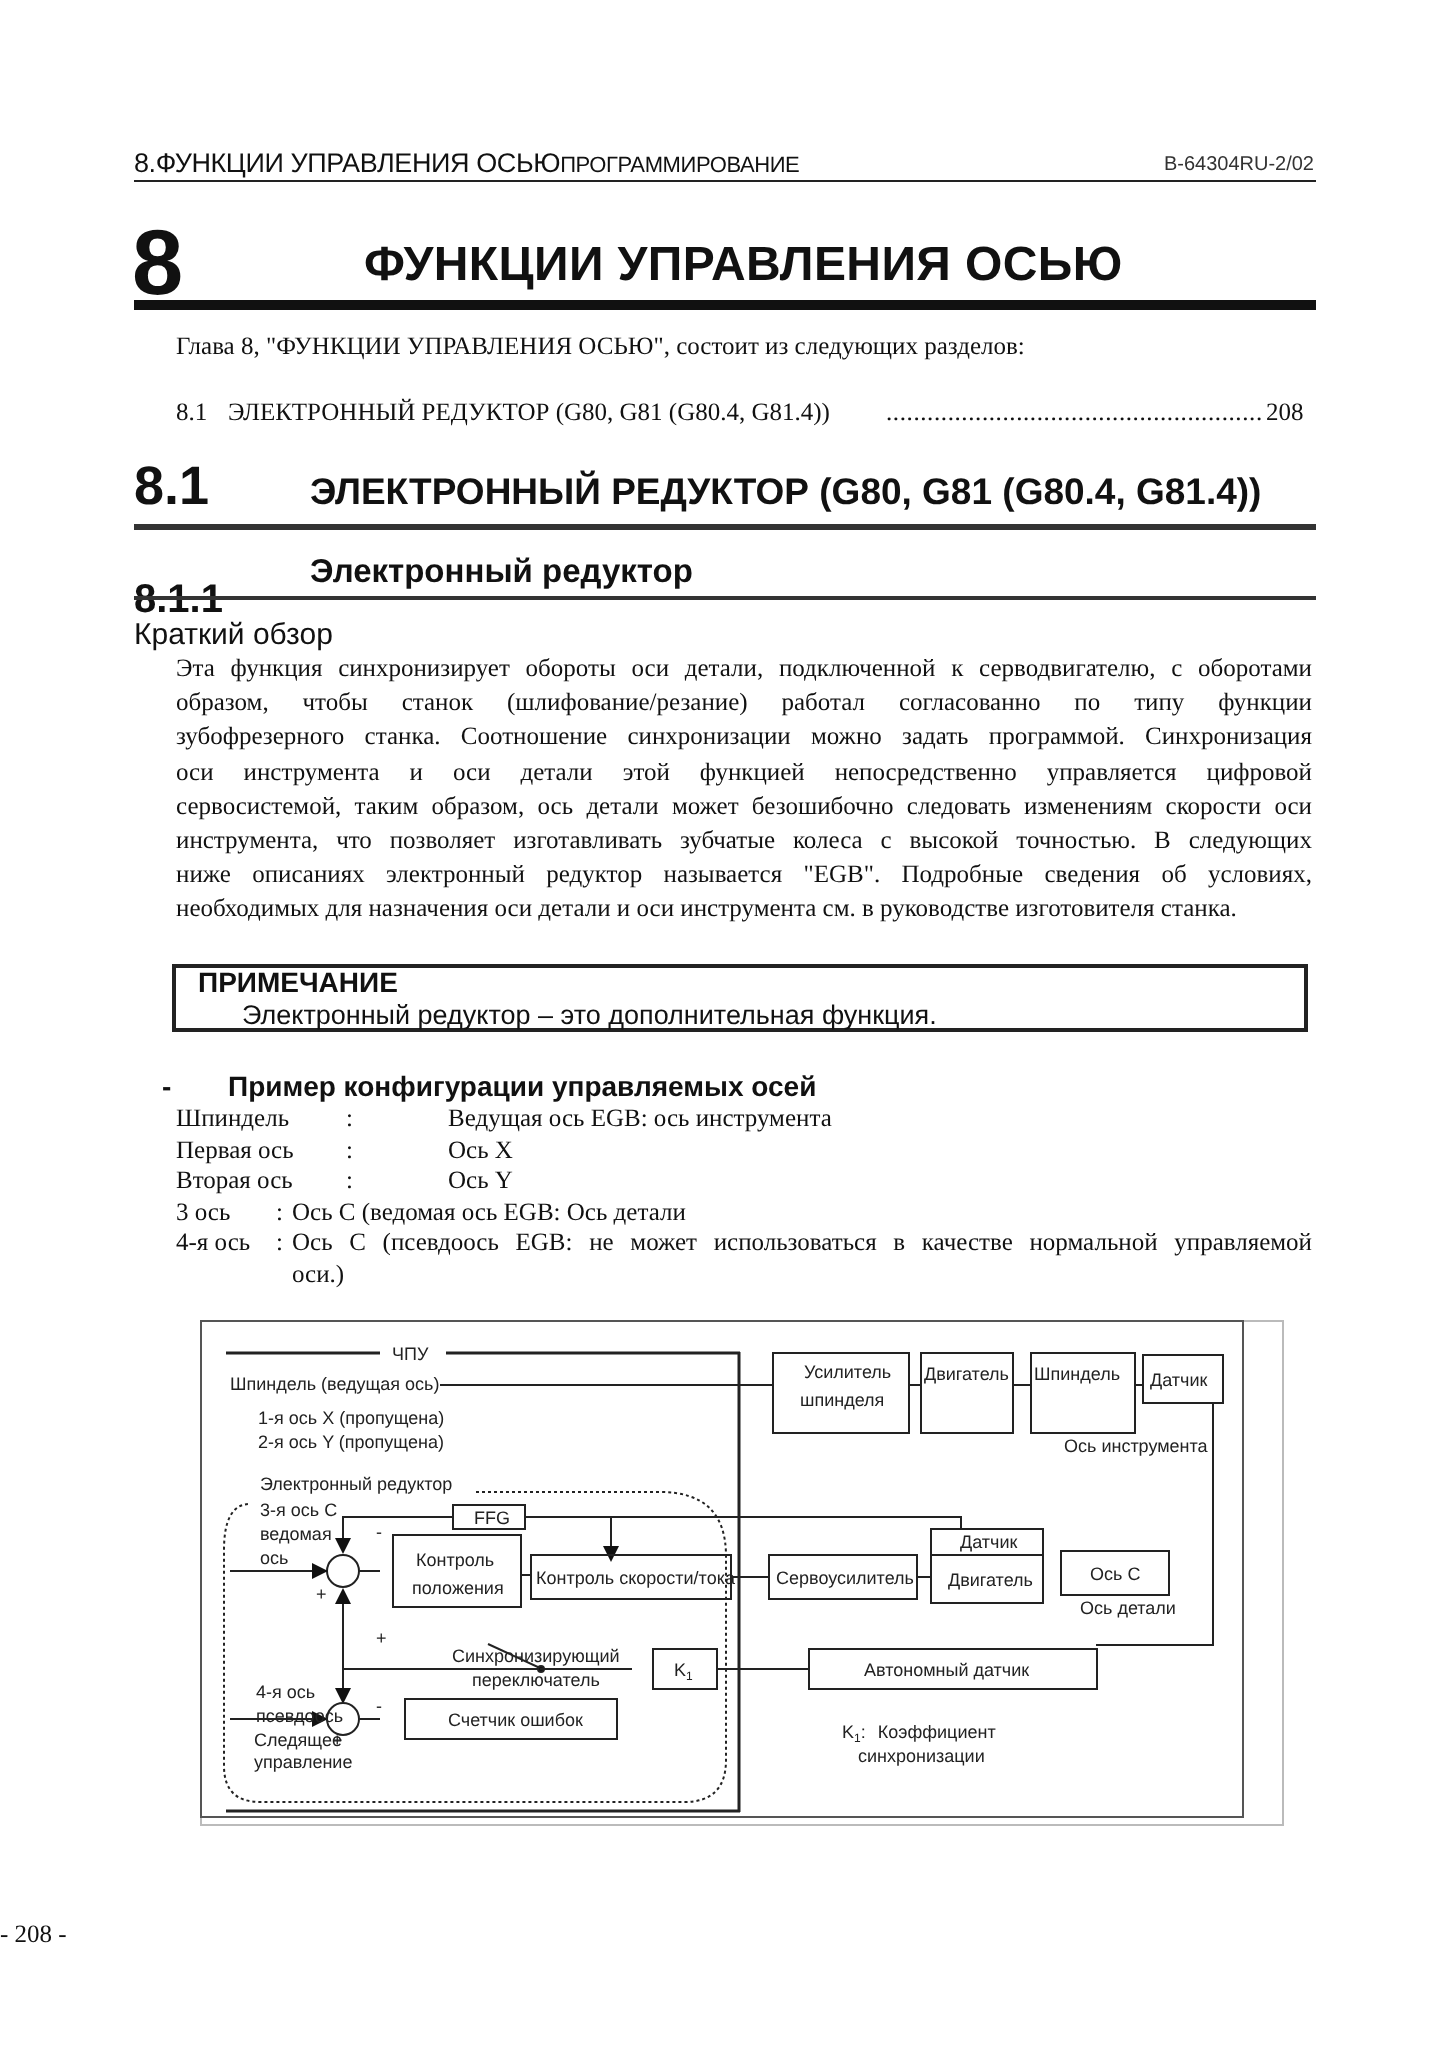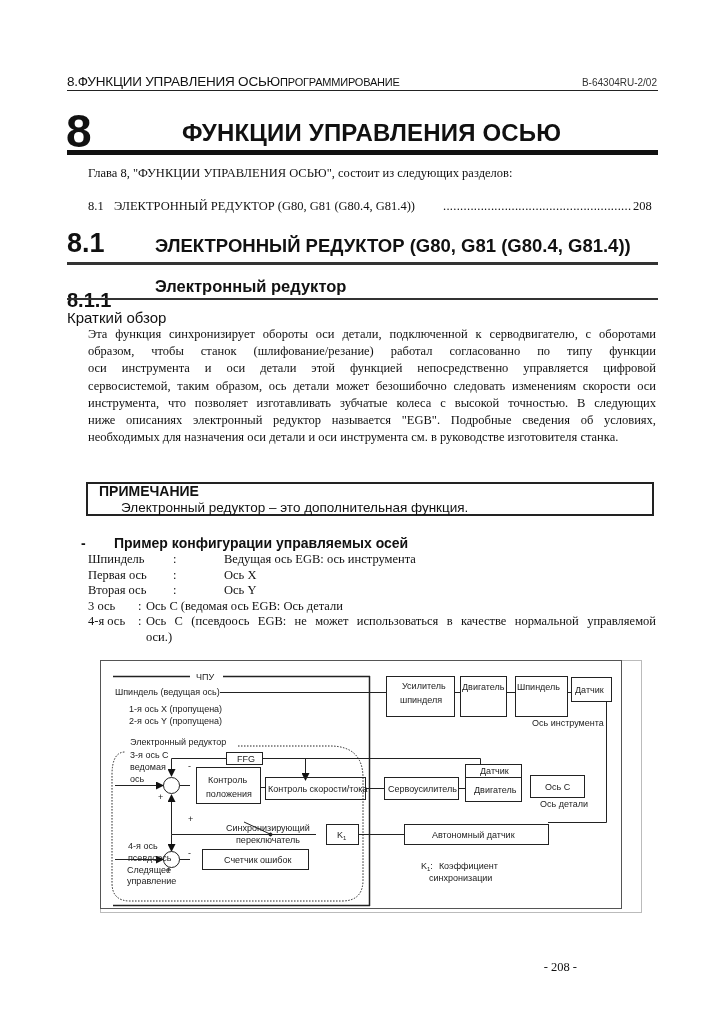--- a/index.html
+++ b/index.html
@@ -39,21 +39,21 @@
   #overview-body span.last { text-align-last: auto; }
 
   #note-box { left: 86px; top: 482px; width: 568px; height: 34px; border: 2px solid #222; box-sizing: border-box; }
   #note-h { left: 99px; top: 483px; font-size: 14px; font-weight: bold; }
   #note-t { left: 121px; top: 500px; font-size: 13.5px; }
 
   #cfg-dash { left: 81px; top: 535px; font-size: 14px; font-weight: bold; }
   #cfg-h { left: 114px; top: 535px; font-size: 14px; font-weight: bold; }
   .cfg { font-size: 12.5px; }
 
-  #page-num { left: 0; width: 577px; top: 960px; text-align: right; font-size: 12.5px; }
+  #page-num { left: 0; width: 577px; top: 960px; text-align: left; font-size: 12.5px; }
 
   
   #diagram { position: absolute; left: 0; top: 0; }
   .dg { font-family: "Liberation Sans", "DejaVu Sans", sans-serif; font-size: 9px; fill: #222; }
 </style>
 </head>
 <body>
 
 <div class="abs sans" id="run-left"><span>8.ФУНКЦИИ УПРАВЛЕНИЯ ОСЬЮ</span><span class="sc">ПРОГРАММИРОВАНИЕ</span></div>
 <div class="abs sans" id="run-right">B-64304RU-2/02</div>
@@ -74,20 +74,21 @@
 <div class="abs" id="s81-rule"></div>
 
 <div class="abs sans" id="s811-num">8.1.1</div>
 <div class="abs sans" id="s811-title">Электронный редуктор</div>
 <div class="abs" id="s811-rule"></div>
 
 <div class="abs sans" id="overview-h">Краткий обзор</div>
 <div class="abs serif" id="overview-body">
   <span>Эта функция синхронизирует обороты оси детали, подключенной к серводвигателю, с оборотами</span>
   <span>образом, чтобы станок (шлифование/резание) работал согласованно по типу функции</span>
+  <span>зубофрезерного станка. Соотношение синхронизации можно задать программой. Синхронизация</span>
   <span>оси инструмента и оси детали этой функцией непосредственно управляется цифровой</span>
   <span>сервосистемой, таким образом, ось детали может безошибочно следовать изменениям скорости оси</span>
   <span>инструмента, что позволяет изготавливать зубчатые колеса с высокой точностью. В следующих</span>
   <span>ниже описаниях электронный редуктор называется "EGB". Подробные сведения об условиях,</span>
   <span class="last">необходимых для назначения оси детали и оси инструмента см. в руководстве изготовителя станка.</span>
 </div>
 
 <div class="abs" id="note-box"></div>
 <div class="abs sans" id="note-h">ПРИМЕЧАНИЕ</div>
 <div class="abs sans" id="note-t">Электронный редуктор – это дополнительная функция.</div>

